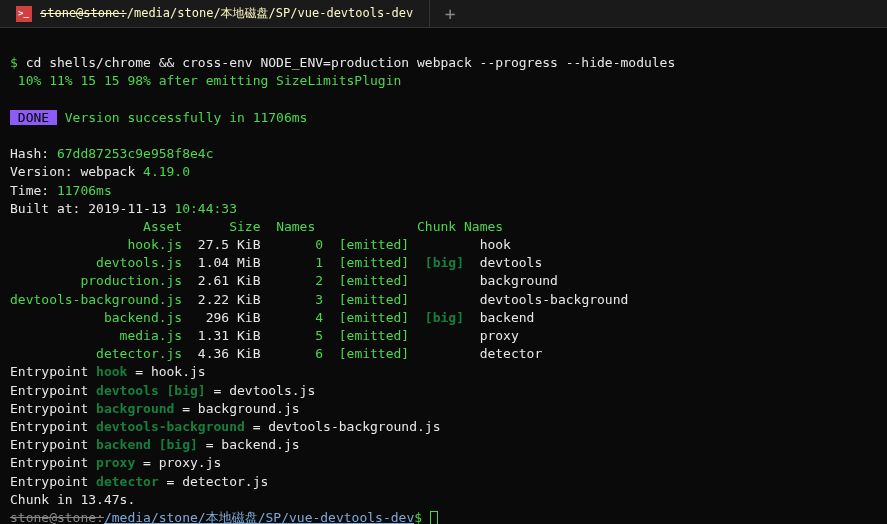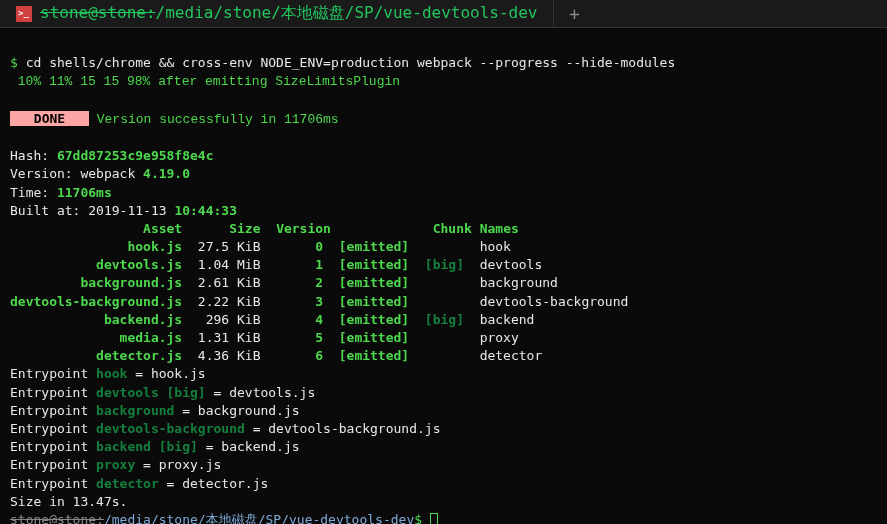--- a/index.html
+++ b/index.html
@@ -37,46 +37,46 @@
 .terminal-icon::after {
   content: ">_";
   position: absolute;
   top: 1px;
   left: 2px;
   font-size: 9px;
   color: #fff;
   font-weight: bold;
 }
 .tab-title {
-  color: #22c55e;
-  font-size: 16px;
+  color: #fef9c3;
+  font-size: 12px;
 }
 .tab-title .strike { text-decoration: line-through; }
 .new-tab {
   width: 40px;
   display: flex;
   align-items: center;
   justify-content: center;
   color: #888;
   font-size: 18px;
   cursor: pointer;
 }
 .terminal {
   padding: 8px 10px;
   white-space: pre;
   color: #e8e8e8;
 }
-.green { color: #4dd84d; font-weight: bold; }
-.green-dim { color: #4dd84d; font-family: Liberation Mono, monospace; }
+.green { color: #4dd84d; font-weight: normal; }
+.green-dim { color: #4dd84d; }
 .yellow { color: #15803d; font-weight: bold; }
 .done-badge {
-  background: #fca5a5;
+  background: #8b5cf6;
   color: #000;
-  font-weight: bold;
-  padding: 0 16px;
+  font-weight: normal;
+  padding: 0 0;
 }
 .prompt { color: #4dd84d; }
 .cursor-block {
   display: inline-block;
   width: 8px;
   height: 14px;
   border: 1px solid #4dd84d;
   vertical-align: text-bottom;
 }
 .strike-hash { text-decoration: line-through; color: #888; }
@@ -96,30 +96,30 @@
 <div class="terminal">
 <span class="prompt">$ </span><span>cd shells/chrome &amp;&amp; cross-env NODE_ENV=production webpack --progress --hide-modules</span>
 <span class="green-dim"> 10% 11% 15 15 98% after emitting SizeLimitsPlugin</span>
 
 <span class="done-badge"> DONE </span><span class="green-dim"> Version successfully in 11706ms</span>
 
 <span>Hash: </span><span class="green">67dd87253c9e958f8e4c</span>
 <span>Version: webpack </span><span class="green">4.19.0</span>
 <span>Time: </span><span class="green">11706ms</span>
 <span>Built at: 2019-11-13 </span><span class="green">10:44:33</span>
-<span>                 <span class="green">Asset</span>      <span class="green">Size</span>  <span class="green">Version</span>             <span class="green">Chunk Names</span></span>
+<span>                 <span class="green">Asset</span>      <span class="green">Size</span>  <span class="green">Names</span>             <span class="green">Chunk Names</span></span>
 <div id="asset-rows"><span><span class="green">               hook.js</span>  27.5 KiB       <span class="green">0</span>  <span class="green">[emitted]</span>  <span class="yellow">     </span>  hook</span>
 <span><span class="green">           devtools.js</span>  1.04 MiB       <span class="green">1</span>  <span class="green">[emitted]</span>  <span class="yellow">[big]</span>  devtools</span>
-<span><span class="green">         background.js</span>  2.61 KiB       <span class="green">2</span>  <span class="green">[emitted]</span>  <span class="yellow">     </span>  background</span>
+<span><span class="green">         production.js</span>  2.61 KiB       <span class="green">2</span>  <span class="green">[emitted]</span>  <span class="yellow">     </span>  background</span>
 <span><span class="green">devtools-background.js</span>  2.22 KiB       <span class="green">3</span>  <span class="green">[emitted]</span>  <span class="yellow">     </span>  devtools-background</span>
 <span><span class="green">            backend.js</span>   296 KiB       <span class="green">4</span>  <span class="green">[emitted]</span>  <span class="yellow">[big]</span>  backend</span>
 <span><span class="green">              media.js</span>  1.31 KiB       <span class="green">5</span>  <span class="green">[emitted]</span>  <span class="yellow">     </span>  proxy</span>
 <span><span class="green">           detector.js</span>  4.36 KiB       <span class="green">6</span>  <span class="green">[emitted]</span>  <span class="yellow">     </span>  detector</span>
 </div><div id="entry-rows"><span>Entrypoint <span class="yellow">hook</span> = hook.js</span>
 <span>Entrypoint <span class="yellow">devtools [big]</span> = devtools.js</span>
 <span>Entrypoint <span class="yellow">background</span> = background.js</span>
 <span>Entrypoint <span class="yellow">devtools-background</span> = devtools-background.js</span>
 <span>Entrypoint <span class="yellow">backend [big]</span> = backend.js</span>
 <span>Entrypoint <span class="yellow">proxy</span> = proxy.js</span>
 <span>Entrypoint <span class="yellow">detector</span> = detector.js</span>
-</div><span>Size in 13.47s.</span>
+</div><span>Chunk in 13.47s.</span>
 <span><span class="strike-hash">stone@stone:</span><span class="underline-link">/media/stone/本地磁盘/SP/vue-devtools-dev</span><span class="prompt">$ </span></span><span class="cursor-block"></span>
 </div>
 
 </body></html>

